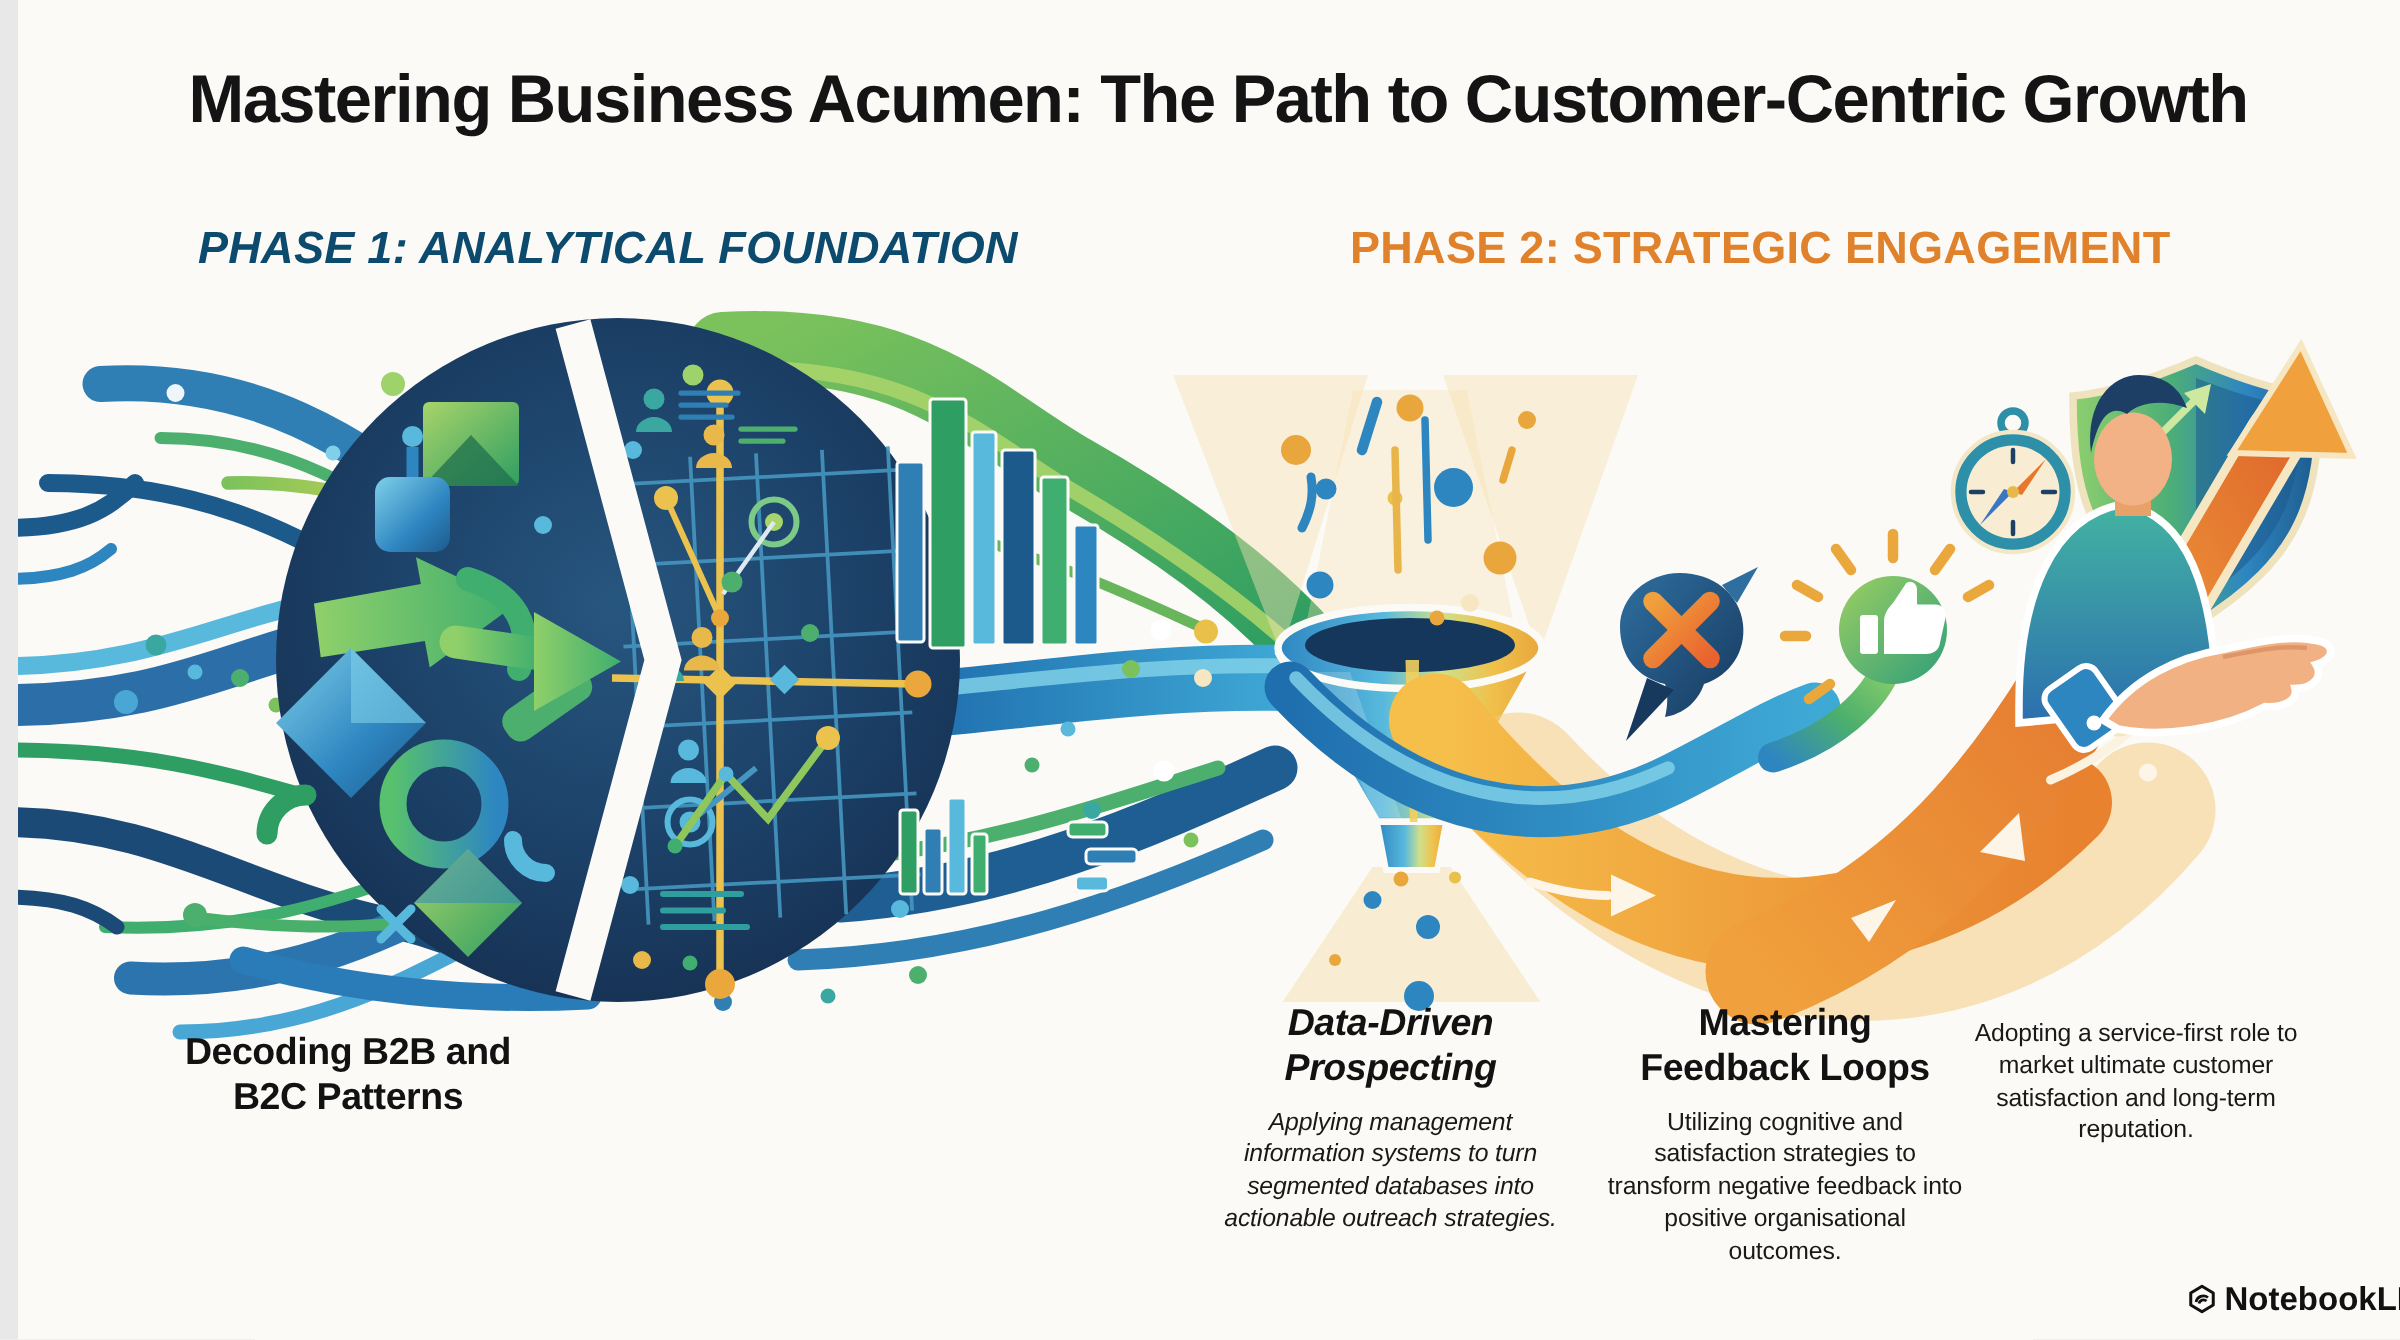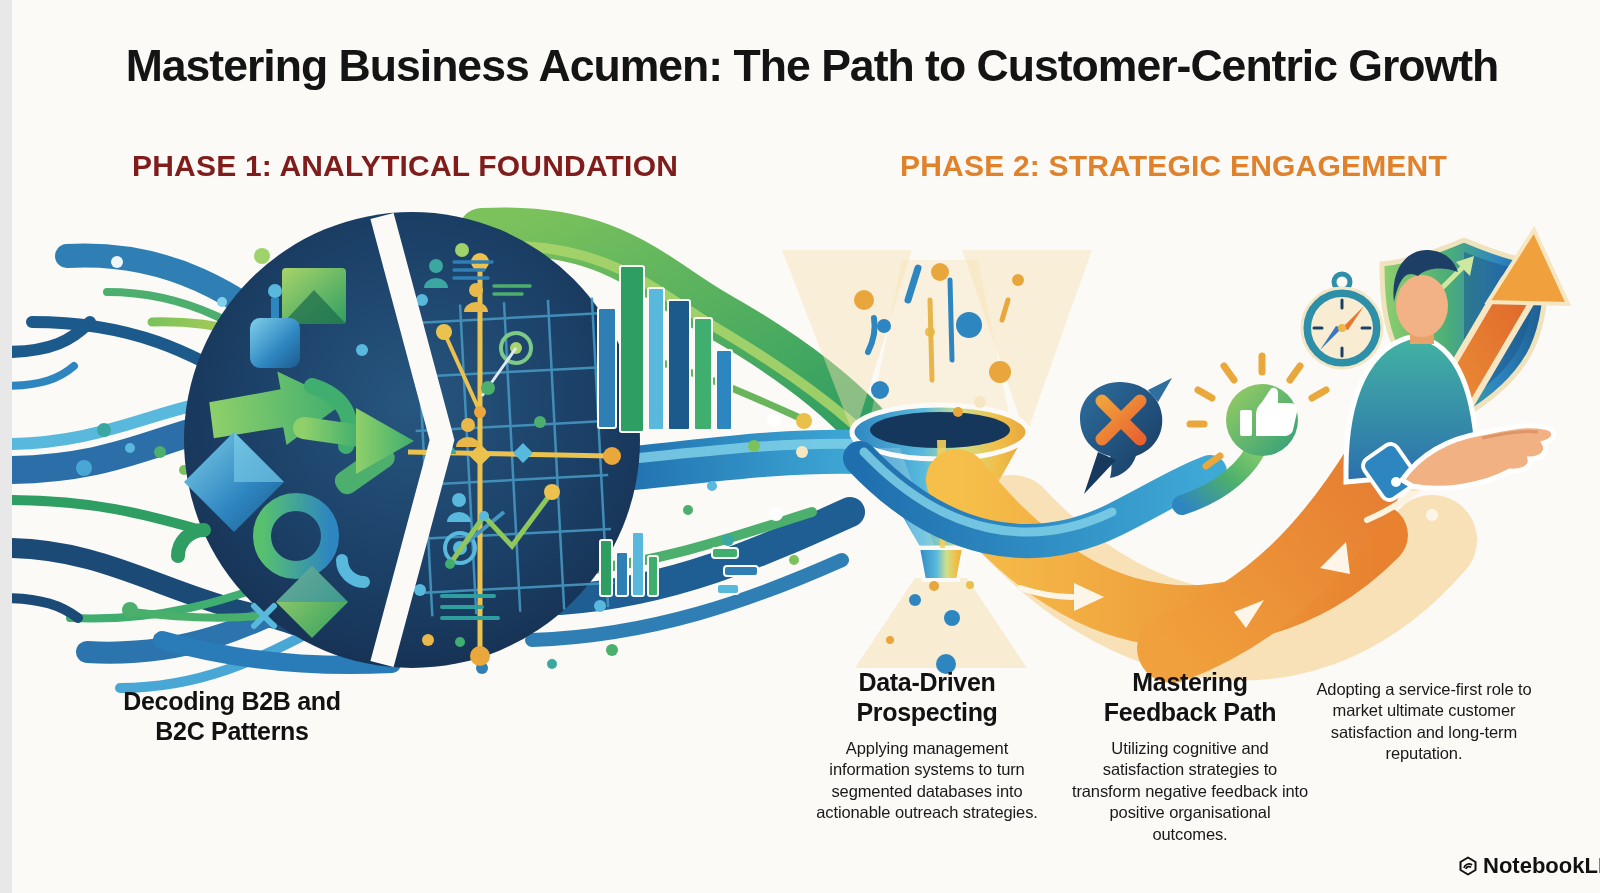--- a/index.html
+++ b/index.html
@@ -9,34 +9,34 @@
   }
   .title{
     position:absolute;left:0;right:0;top:40px;text-align:center;
     font-size:45px;font-weight:bold;letter-spacing:-1px;color:#141414;
     transform:scaleX(0.99);
   }
   .phase-label{
     position:absolute;top:149px;font-size:30px;font-weight:bold;
     letter-spacing:0.2px;text-align:center;white-space:nowrap;
   }
-  .phase1{left:120px;width:530px;color:#7f1d1d;}
+  .phase1{left:120px;width:530px;color:#0c4a6e;font-style:italic;}
   .phase2{left:888px;width:520px;color:#e0812c;}
   .step{position:absolute;text-align:center;}
   .step-title{
     font-size:25px;font-weight:bold;color:#121212;line-height:1.18;
     letter-spacing:-0.3px;margin:0 auto;
   }
   .step-desc{
     margin:11px auto 0;font-size:16.5px;color:#191919;line-height:1.3;
     letter-spacing:-0.1px;
   }
   .s1{left:75px;top:687px;width:290px;}  .s1 .step-title{max-width:250px;}
   .s2{left:390px;top:687px;width:270px;} .s2 .step-title{max-width:240px;}
-  .s3{left:800px;top:668px;width:230px;} .s3 .step-title{max-width:200px;}
+  .s3{left:800px;top:668px;width:230px;font-style:italic;} .s3 .step-title{max-width:200px;}
   .s4{left:1058px;top:668px;width:240px;}.s4 .step-title{max-width:215px;}
   .s5{left:1282px;top:668px;width:260px;}.s5 .step-title{max-width:255px;font-size:24px;}
   .watermark{
     position:absolute;left:1446px;top:853px;display:flex;align-items:center;gap:5px;
     font-size:22px;font-weight:bold;color:#111;
   }
   .illu{position:absolute;left:0;top:0;}
   .rib{fill:none;stroke-linecap:round;}
 </style>
 </head>
@@ -439,21 +439,21 @@
   <div class="phase-label phase2">PHASE 2: STRATEGIC ENGAGEMENT</div>
 
   <div class="step s1">
     <div class="step-title">Decoding B2B and B2C Patterns</div>
   </div>
   <div class="step s3">
     <div class="step-title">Data-Driven Prospecting</div>
     <div class="step-desc">Applying management information systems to turn segmented databases into actionable outreach strategies.</div>
   </div>
   <div class="step s4">
-    <div class="step-title">Mastering Feedback Path</div>
+    <div class="step-title">Mastering Feedback Loops</div>
     <div class="step-desc">Utilizing cognitive and satisfaction strategies to transform negative feedback into positive organisational outcomes.</div>
   </div>
   <div class="step s5">
     <div class="step-desc">Adopting a service-first role to market ultimate customer satisfaction and long-term reputation.</div>
   </div>
 
   <div class="watermark">
     <svg width="20" height="20" viewBox="0 0 20 20">
       <path d="M 10,1.5 L 17.5,6 L 17.5,14 L 10,18.5 L 2.5,14 L 2.5,6 Z" fill="none" stroke="#111" stroke-width="2" stroke-linejoin="round"></path>
       <path d="M 6,12 A 5,5 0 0 1 14,9" fill="none" stroke="#111" stroke-width="1.8"></path>

